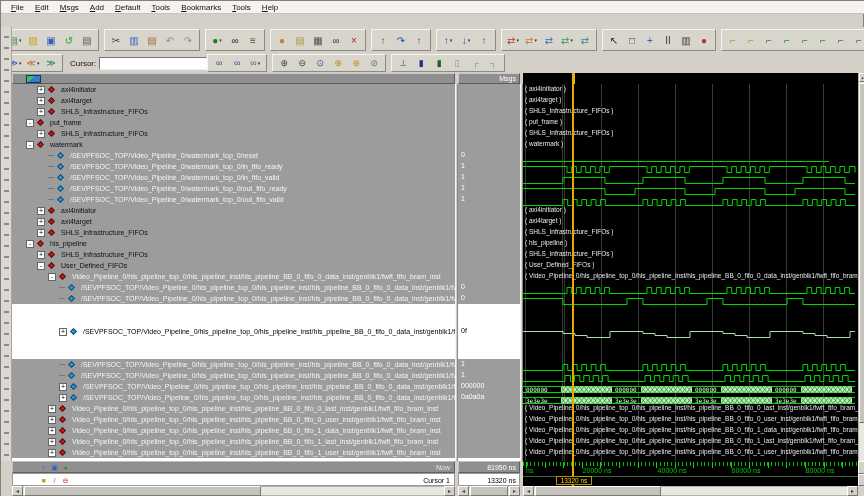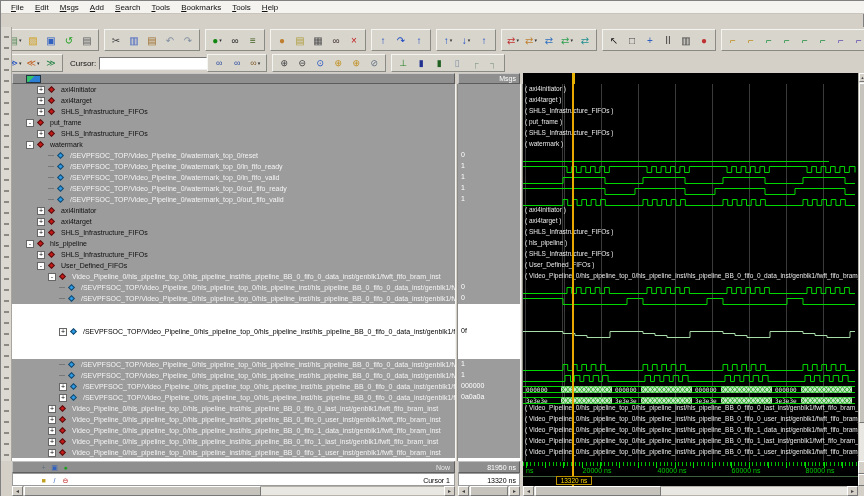--- a/index.html
+++ b/index.html
@@ -94,21 +94,21 @@
 </style>
 </head>
 <body>
 
 <div id="app">
   <div id="menubar">
       <span class="menuitem">File</span>
       <span class="menuitem">Edit</span>
       <span class="menuitem">Msgs</span>
       <span class="menuitem">Add</span>
-      <span class="menuitem">Search</span>
+      <span class="menuitem">Default</span>
       <span class="menuitem">Tools</span>
       <span class="menuitem">Bookmarks</span>
       <span class="menuitem">Tools</span>
       <span class="menuitem">Help</span>
     </div>
 
 
   <div id="tb1" class="toolbar">
       <div class="tgrp">
         <div class="ti" style="color: rgb(90, 138, 90);">

